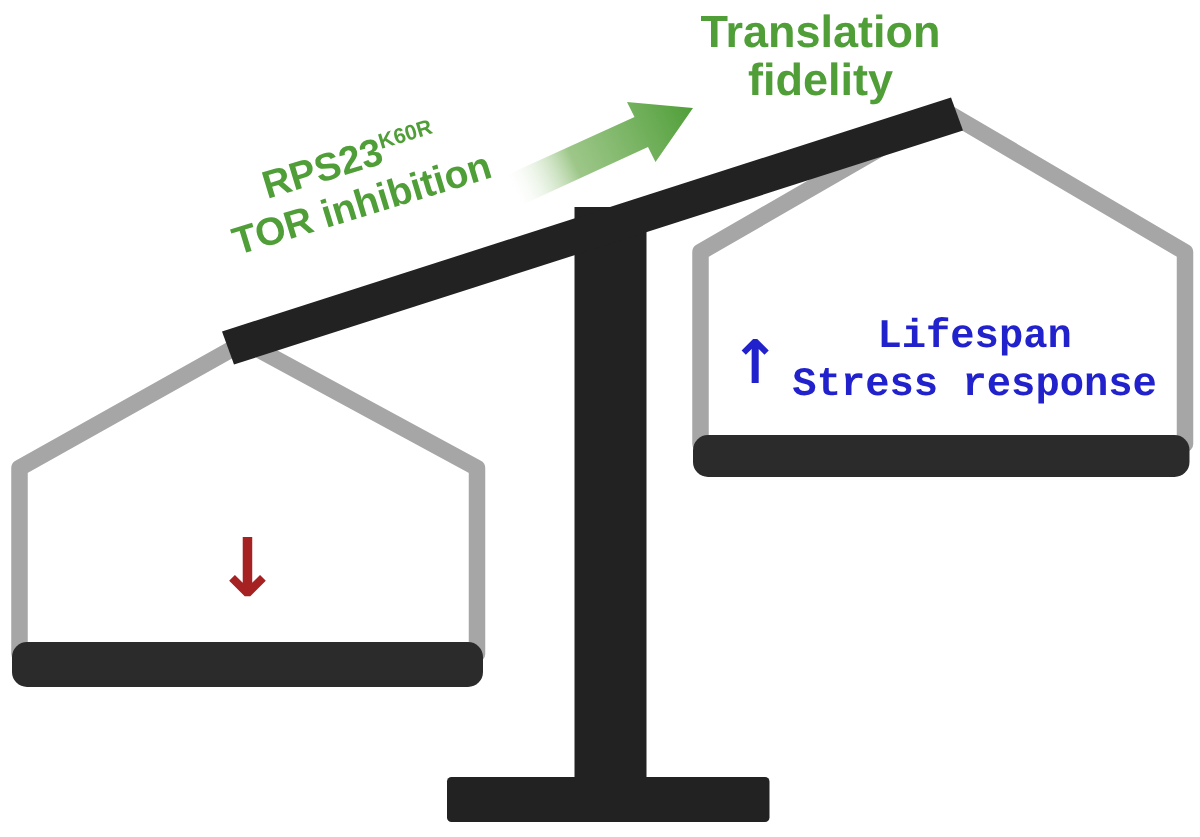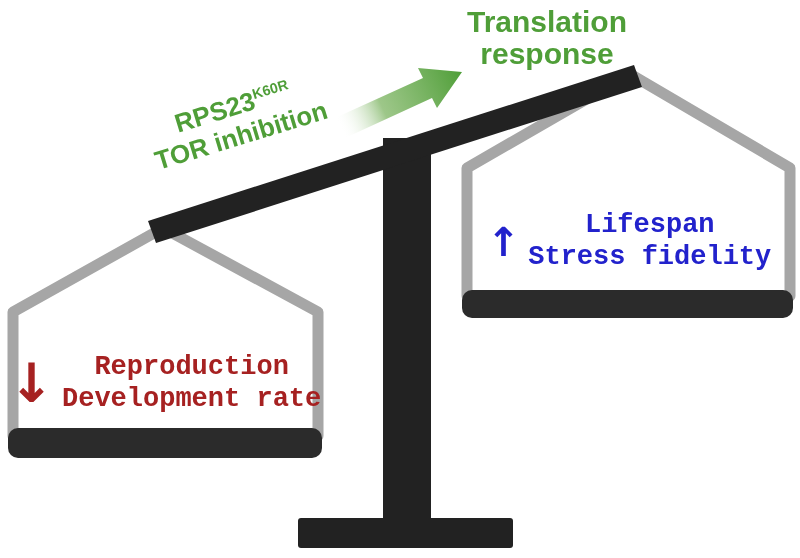--- a/index.html
+++ b/index.html
@@ -78,37 +78,33 @@
 
     <rect x="462" y="290" width="331" height="28" rx="10" fill="#2b2b2b"></rect>
 
     <polygon points="148,221 634,65 642,87 156,243" fill="#222222"></polygon>
 
     <polygon points="335,118 423,78 418,68 462,72 437,108 432,98 345,138" fill="url(#arrowGrad)"></polygon>
   </svg>
 
   <div class="label title-label">
     <div>Translation</div>
-    <div>response</div>
+    <div>fidelity</div>
   </div>
 
   <div class="label beam-label">
     <div><span>RPS23</span><sup>K60R</sup></div>
     <div>TOR inhibition</div>
   </div>
 
   <div class="label pan-label left-pan-label">
     <span class="arrow-glyph down-arrow">↓</span>
-    <span class="pan-lines">
-      <div>Reproduction</div>
-      <div>Development rate</div>
-    </span>
   </div>
 
   <div class="label pan-label right-pan-label">
     <span class="arrow-glyph up-arrow">↑</span>
     <span class="pan-lines">
       <div>Lifespan</div>
-      <div>Stress fidelity</div>
+      <div>Stress response</div>
     </span>
   </div>
 
 </div>
 
 </body></html>

